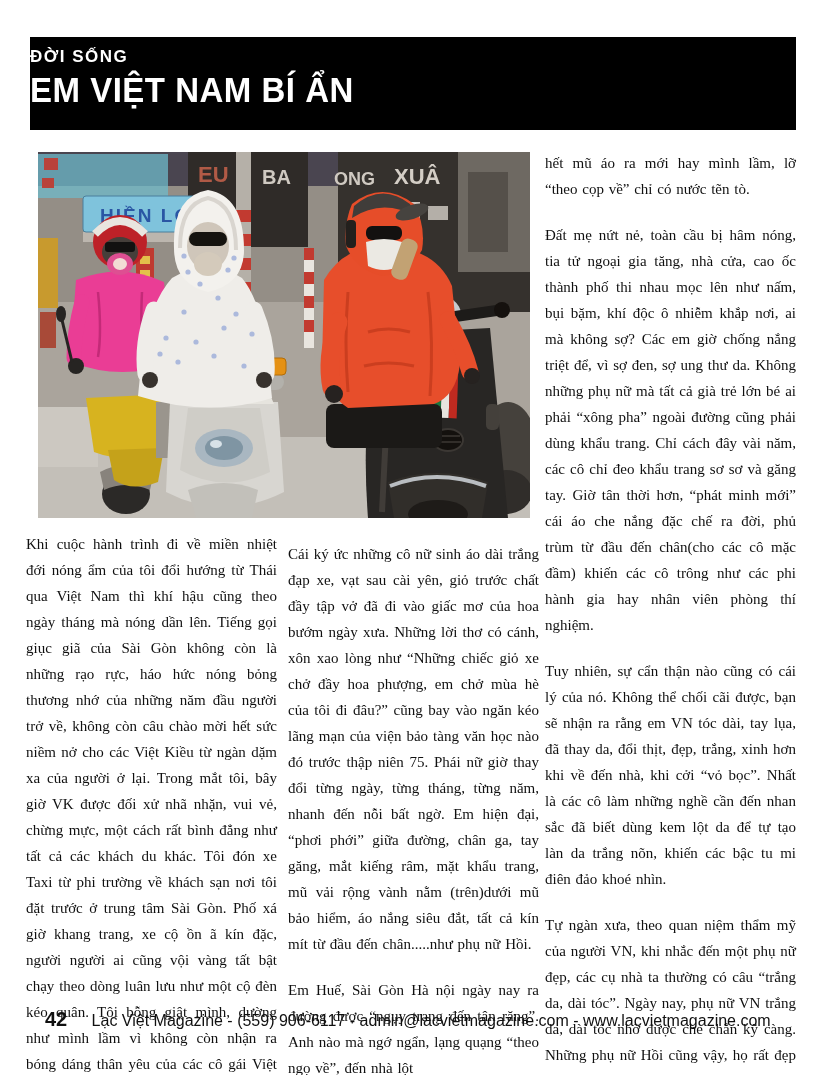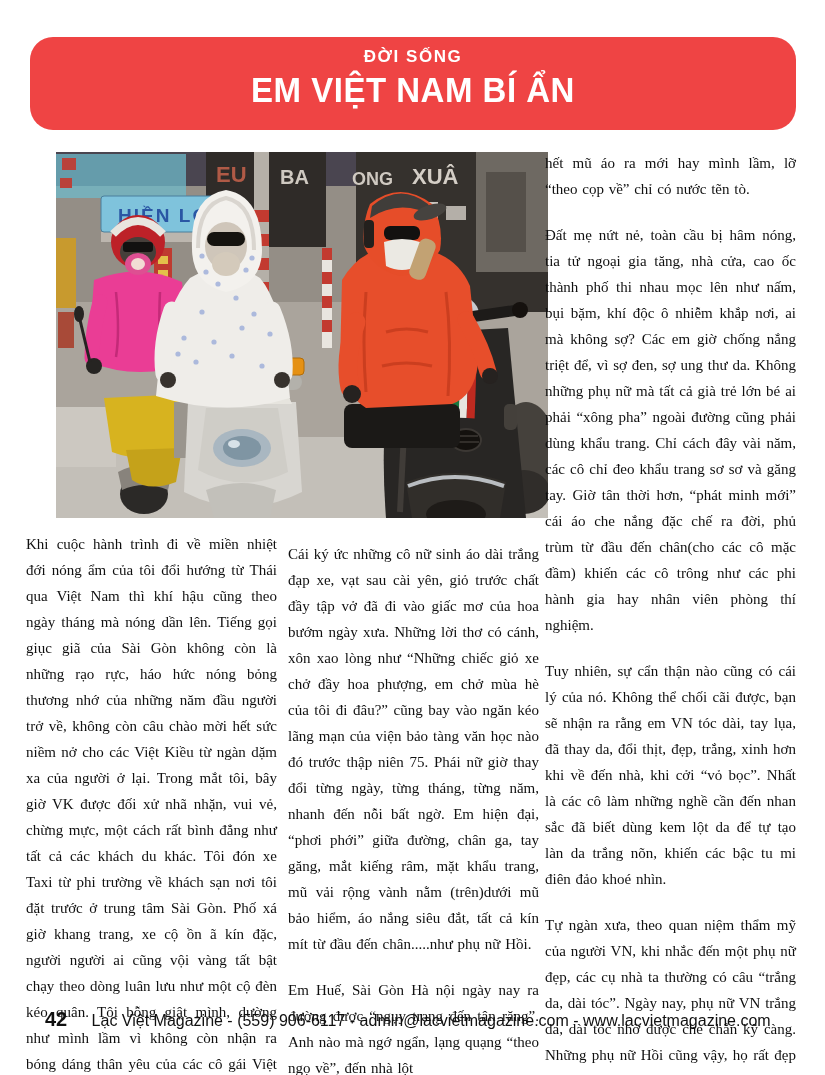--- a/index.html
+++ b/index.html
@@ -2,27 +2,26 @@
 <html><head>
 <meta charset="utf-8">
 <style>
   html,body{margin:0;padding:0;background:#ffffff;}
   .page{
     position:relative;width:825px;height:1075px;background:#ffffff;
     font-family:"Liberation Serif", serif;color:#101010;overflow:hidden;
   }
   .banner{
     position:absolute;left:30px;top:37px;width:766px;height:93px;
-    background:#ef4444;color:#ffffff;text-align:center;
+    background:#000000;color:#ffffff;
     font-family:"Liberation Sans", sans-serif;
-    border-radius:23px;
   }
   .kicker{margin-top:10px;font-size:17px;font-weight:bold;letter-spacing:1.5px;}
   .title{margin-top:3px;font-size:33px;font-weight:800;letter-spacing:0.5px;transform:scaleY(1.06);transform-origin:top center;}
-  .photo{position:absolute;left:56px;top:152px;width:492px;height:366px;margin:0;}
+  .photo{position:absolute;left:38px;top:152px;width:492px;height:366px;margin:0;}
   .photo svg{display:block;width:492px;height:366px;}
   .col{
     position:absolute;width:251px;font-size:15px;line-height:26px;
     text-align:justify;letter-spacing:0px;word-spacing:1px;
   }
   .col p{margin:0 0 20px 0;}
   .col1{left:26px;top:531px;}
   .col2{left:288px;top:541px;}
   .col3{left:545px;top:150px;}
   .footer{

